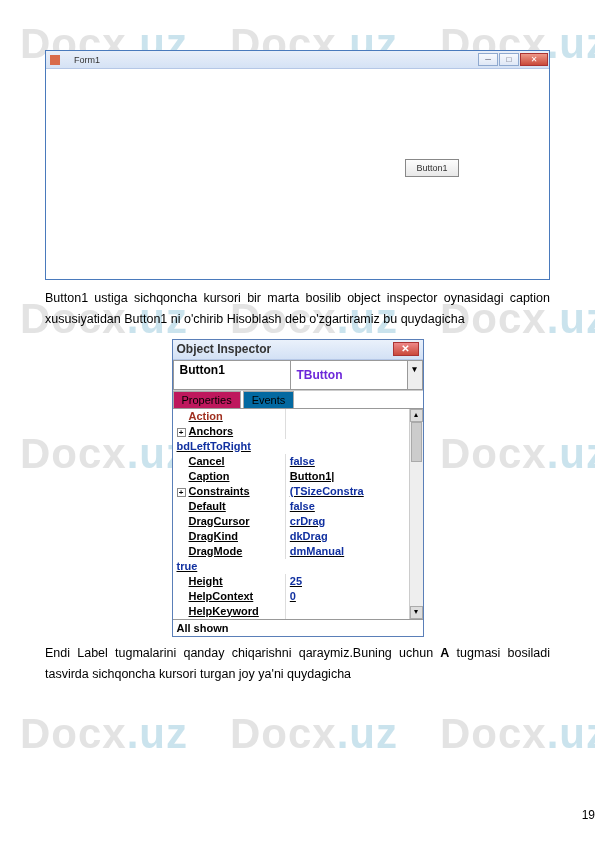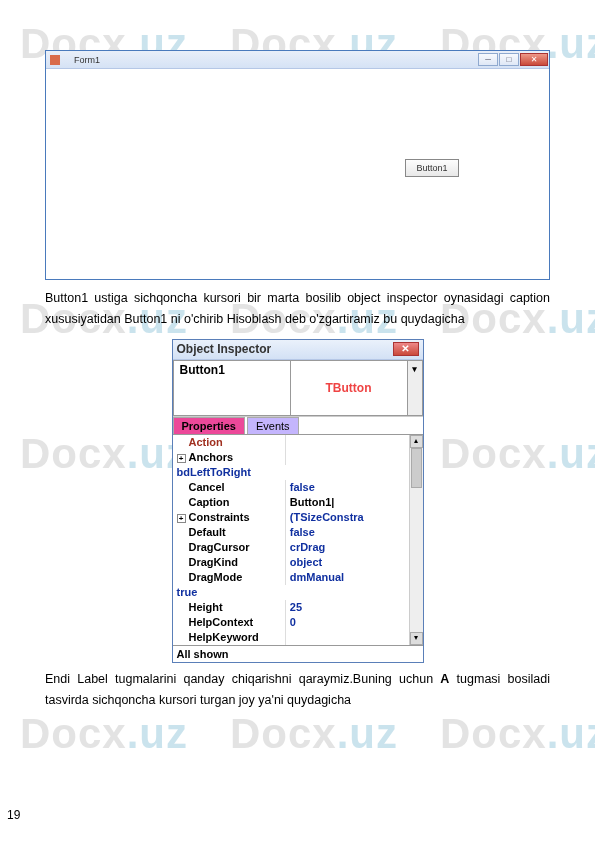--- a/index.html
+++ b/index.html
@@ -116,44 +116,44 @@
     width: 26px; height: 14px;
     background: linear-gradient(#e88,#c9493a);
     border:1px solid #a33; color:#fff;
     font-size:10px; text-align:center; line-height:12px;
   }
   .oi-selector {
     display:flex; border-bottom:1px solid #ccc;
     font-size:12px; font-weight:bold;
   }
   .oi-selector-name { flex:1; padding:2px 6px; border:1px solid #999; border-right:none; }
-  .oi-selector-type { flex:1; padding:20px 6px; border:1px solid #999; border-right:none; color:#ef4444;text-align:center; }
+  .oi-selector-type { flex:1; padding:7px 6px; border:1px solid #999; border-right:none; color:#6d28d9; }
   .oi-selector-dd { width:16px; border:1px solid #999; background:#eee; text-align:center; font-size:9px; line-height:16px;}
   .oi-tabs { display:flex; font-size:11px; border-bottom:1px solid #999; }
-  .oi-tab { padding:2px 8px; border:1px solid #aaa; border-bottom:none; background:#c4b5fd; margin-right:2px; }
-  .oi-tab.active { background:#ec4899; font-weight:bold;}
+  .oi-tab { padding:2px 8px; border:1px solid #aaa; border-bottom:none; background:#0369a1; margin-right:2px; }
+  .oi-tab.active { background:#be185d; font-weight:normal;}
   .oi-grid-wrap { display:flex; }
-  .oi-grid { flex:1; font-size:11px; }
+  .oi-grid { flex:1; font-size:11px;text-decoration:underline; }
   .oi-row { display:flex; height:15px; line-height:15px; }
   .oi-key { width:48%; padding-left:4px; border-right:1px solid #ddd; overflow:hidden; white-space:nowrap; font-weight:bold; color:#000;}
   .oi-val { width:52%; padding-left:4px; color:#1030a0; font-weight:bold; overflow:hidden; white-space:nowrap;}
   .oi-val.black { color:#000; }
   .oi-row.action .oi-key { color:#a03020; }
   .oi-expander { display:inline-block; width:9px; height:9px; border:1px solid #888; font-size:8px; line-height:7px; text-align:center; margin-right:3px; background:#fff;}
   .oi-scroll { width:14px; background:#eee; border-left:1px solid #ccc; position:relative;}
   .oi-scroll-up,.oi-scroll-down{height:13px;background:#ddd;border:1px solid #aaa;font-size:8px;text-align:center;}
   .oi-scroll-down{position:absolute;bottom:0;left:0;right:0;}
   .oi-scroll-thumb{position:absolute;top:13px;left:1px;right:1px;height:40px;background:#ccc;border:1px solid #aaa;}
   .oi-status { border-top:1px solid #999; font-size:11px; padding:2px 4px; font-weight:bold;}
 
   .page-num {
     position: absolute;
     bottom: 20px;
     left: 7px; right: 0;
-    text-align: left;
+    text-align: right;
     font-size: 12px;
   }
 </style>
 </head>
 <body>
 
 <div class="watermark wm1"><span>Docx</span><span class="uz">.uz</span></div>
 <div class="watermark wm2"><span>Docx</span><span class="uz">.uz</span></div>
 <div class="watermark wm3"><span>Docx</span><span class="uz">.uz</span></div>
 <div class="watermark wm4"><span>Docx</span><span class="uz">.uz</span></div>
@@ -228,21 +228,21 @@
           <div class="oi-row">
             <div class="oi-key"><span style="display: inline-block; width: 12px;"></span><span>Default</span></div>
             <div class="oi-val">false</div>
           </div>
           <div class="oi-row">
             <div class="oi-key"><span style="display: inline-block; width: 12px;"></span><span>DragCursor</span></div>
             <div class="oi-val">crDrag</div>
           </div>
           <div class="oi-row">
             <div class="oi-key"><span style="display: inline-block; width: 12px;"></span><span>DragKind</span></div>
-            <div class="oi-val">object</div>
+            <div class="oi-val">dkDrag</div>
           </div>
           <div class="oi-row">
             <div class="oi-key"><span style="display: inline-block; width: 12px;"></span><span>DragMode</span></div>
             <div class="oi-val">dmManual</div>
           </div>
           <div class="oi-row">
             <div class="oi-val">true</div>
           </div>
           <div class="oi-row">
             <div class="oi-key"><span style="display: inline-block; width: 12px;"></span><span>Height</span></div>

